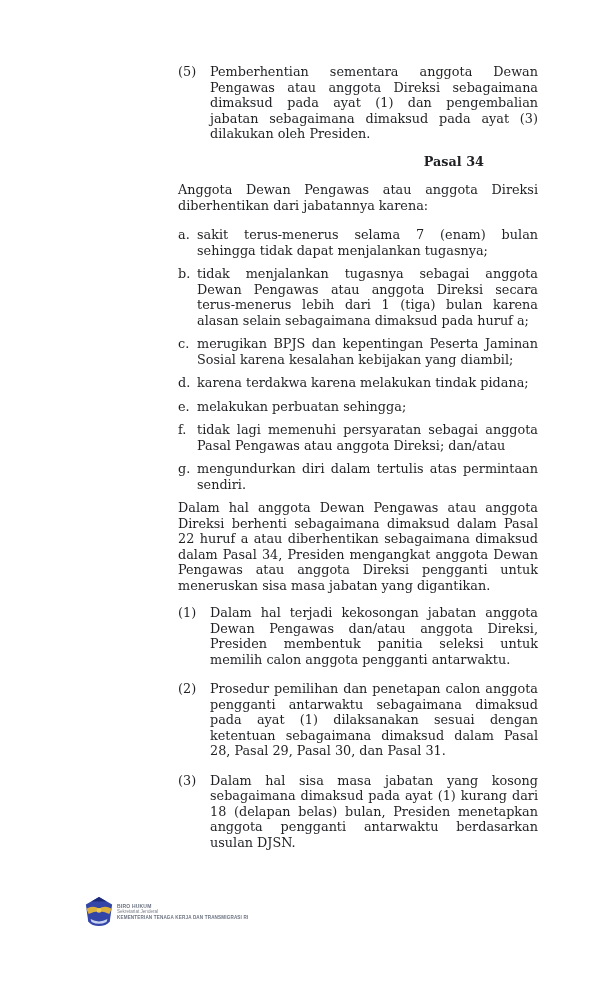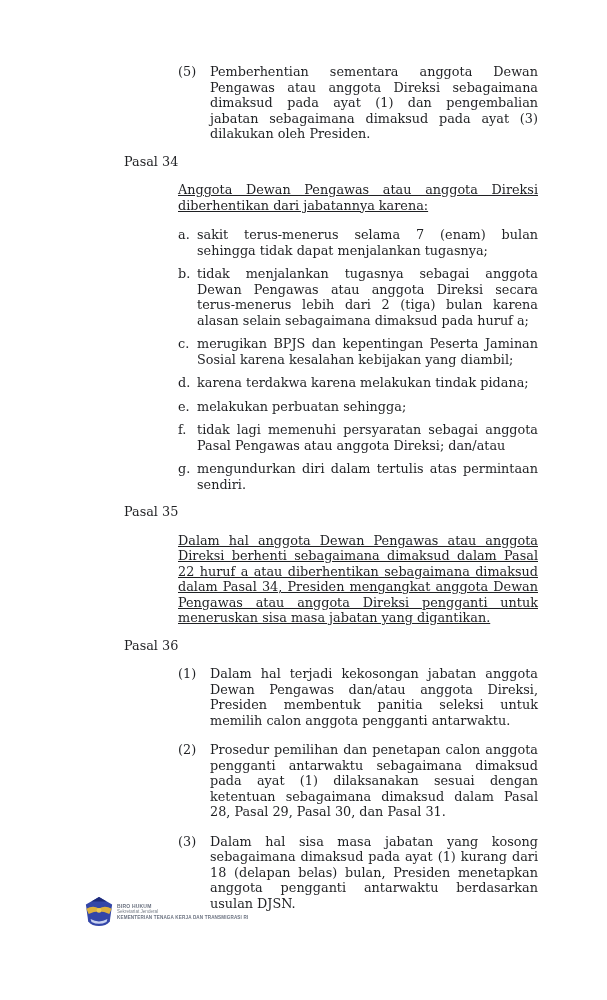--- a/index.html
+++ b/index.html
@@ -9,24 +9,25 @@
     font-family:"DejaVu Serif","Liberation Serif",serif;
     color:#1f2023;
   }
   .textblock{
     position:absolute;left:178px;top:64px;width:360px;
     font-size:12.8px;line-height:15.5px;
     text-align:justify;
   }
   .pasal-heading{
     position:relative;left:-54px;
-    text-align:left;
+    text-align:right;
     margin:12px 0 13px 0;
+    font-weight:bold;
   }
-  .para{ text-align:justify;text-decoration:underline; }
+  .para{ text-align:justify; }
   .item-row{ display:flex; }
   .num-col{ flex:none;width:32px; }
   .let-col{ flex:none;width:19px; }
   .item-body{ flex:1;text-align:justify; }
   .mb-sect{ margin-bottom:12px; }
   .mb-intro{ margin-bottom:14px; }
   .let-item{ margin-bottom:8px; }
   .num-item{ margin-bottom:14px; }
   .footer{
     position:absolute;left:84px;top:896px;
@@ -51,21 +52,21 @@
 
   <div class="pasal-heading">Pasal 34</div>
   <div class="para mb-intro">Anggota Dewan Pengawas atau anggota Direksi diberhentikan dari jabatannya karena:</div>
 
   <div class="item-row let-item">
     <div class="let-col">a.</div>
     <div class="item-body">sakit terus-menerus selama 7 (enam) bulan sehingga tidak dapat menjalankan tugasnya;</div>
   </div>
   <div class="item-row let-item">
     <div class="let-col">b.</div>
-    <div class="item-body">tidak menjalankan tugasnya sebagai anggota Dewan Pengawas atau anggota Direksi secara terus-menerus lebih dari 2 (tiga) bulan karena alasan selain sebagaimana dimaksud pada huruf a;</div>
+    <div class="item-body">tidak menjalankan tugasnya sebagai anggota Dewan Pengawas atau anggota Direksi secara terus-menerus lebih dari 1 (tiga) bulan karena alasan selain sebagaimana dimaksud pada huruf a;</div>
   </div>
   <div class="item-row let-item">
     <div class="let-col">c.</div>
     <div class="item-body">merugikan BPJS dan kepentingan Peserta Jaminan Sosial karena kesalahan kebijakan yang diambil;</div>
   </div>
   <div class="item-row let-item">
     <div class="let-col">d.</div>
     <div class="item-body">karena terdakwa karena melakukan tindak pidana;</div>
   </div>
   <div class="item-row let-item">
@@ -74,24 +75,22 @@
   </div>
   <div class="item-row let-item">
     <div class="let-col">f.</div>
     <div class="item-body">tidak lagi memenuhi persyaratan sebagai anggota Pasal Pengawas atau anggota Direksi; dan/atau</div>
   </div>
   <div class="item-row let-item">
     <div class="let-col">g.</div>
     <div class="item-body">mengundurkan diri dalam tertulis atas permintaan sendiri.</div>
   </div>
 
-  <div class="pasal-heading">Pasal 35</div>
   <div class="para mb-sect">Dalam hal anggota Dewan Pengawas atau anggota Direksi berhenti sebagaimana dimaksud dalam Pasal 22 huruf a atau diberhentikan sebagaimana dimaksud dalam Pasal 34, Presiden mengangkat anggota Dewan Pengawas atau anggota Direksi pengganti untuk meneruskan sisa masa jabatan yang digantikan.</div>
 
-  <div class="pasal-heading">Pasal 36</div>
 
   <div class="item-row num-item">
     <div class="num-col">(1)</div>
     <div class="item-body">Dalam hal terjadi kekosongan jabatan anggota Dewan Pengawas dan/atau anggota Direksi, Presiden membentuk panitia seleksi untuk memilih calon anggota pengganti antarwaktu.</div>
   </div>
   <div class="item-row num-item">
     <div class="num-col">(2)</div>
     <div class="item-body">Prosedur pemilihan dan penetapan calon anggota pengganti antarwaktu sebagaimana dimaksud pada ayat (1) dilaksanakan sesuai dengan ketentuan sebagaimana dimaksud dalam Pasal 28, Pasal 29, Pasal 30, dan Pasal 31.</div>
   </div>
   <div class="item-row num-item">

